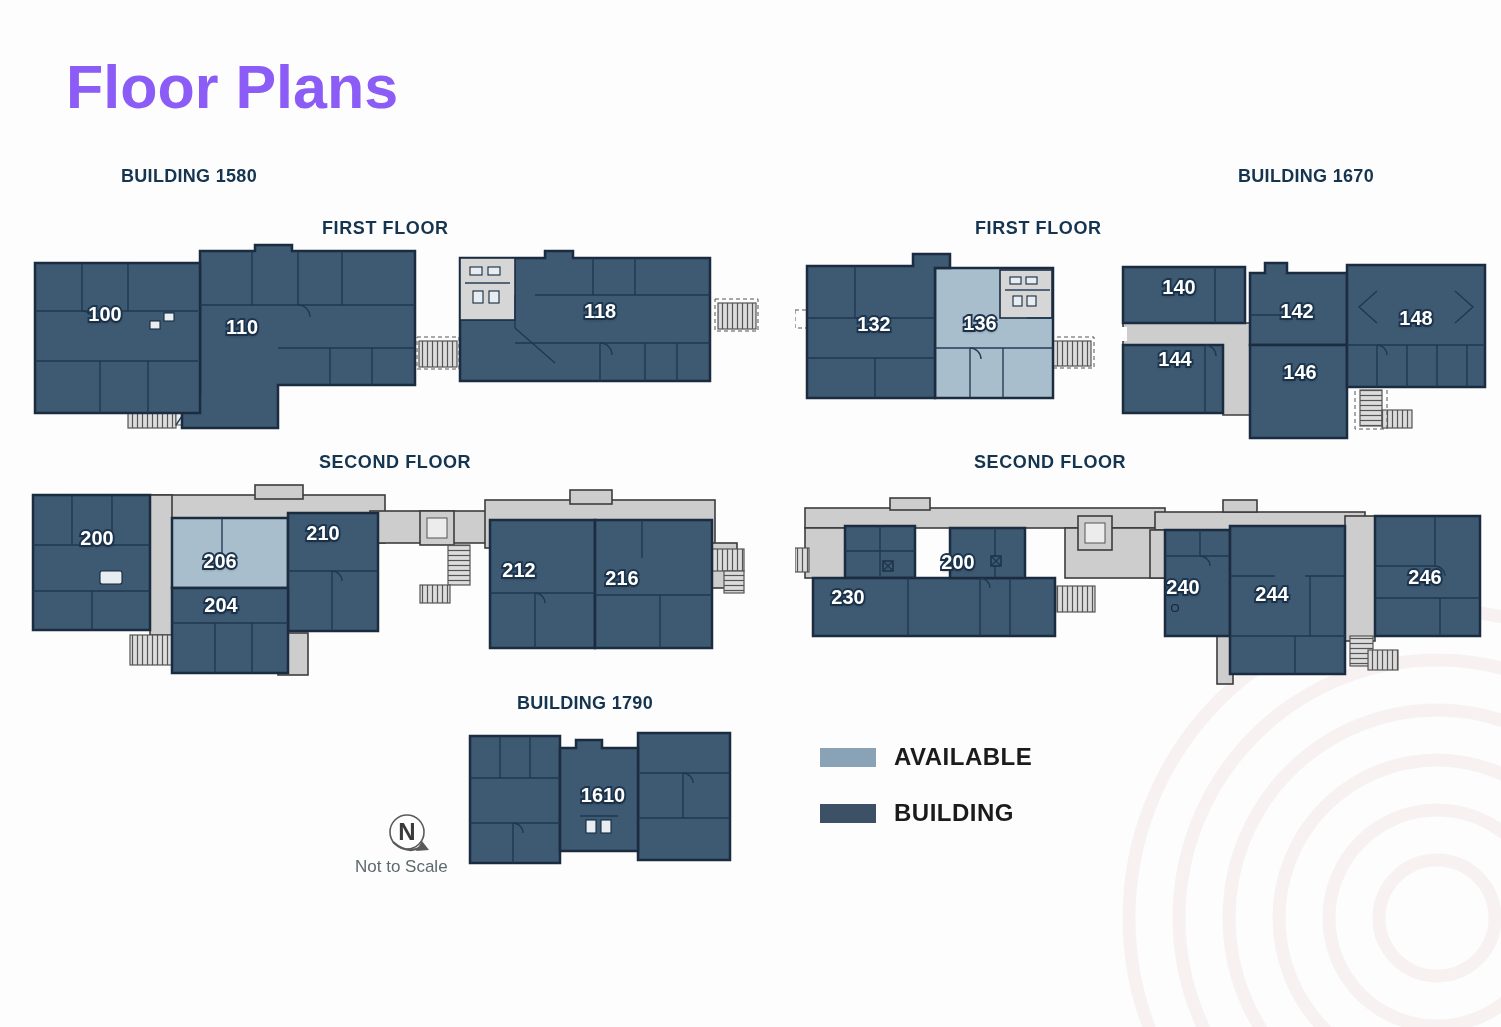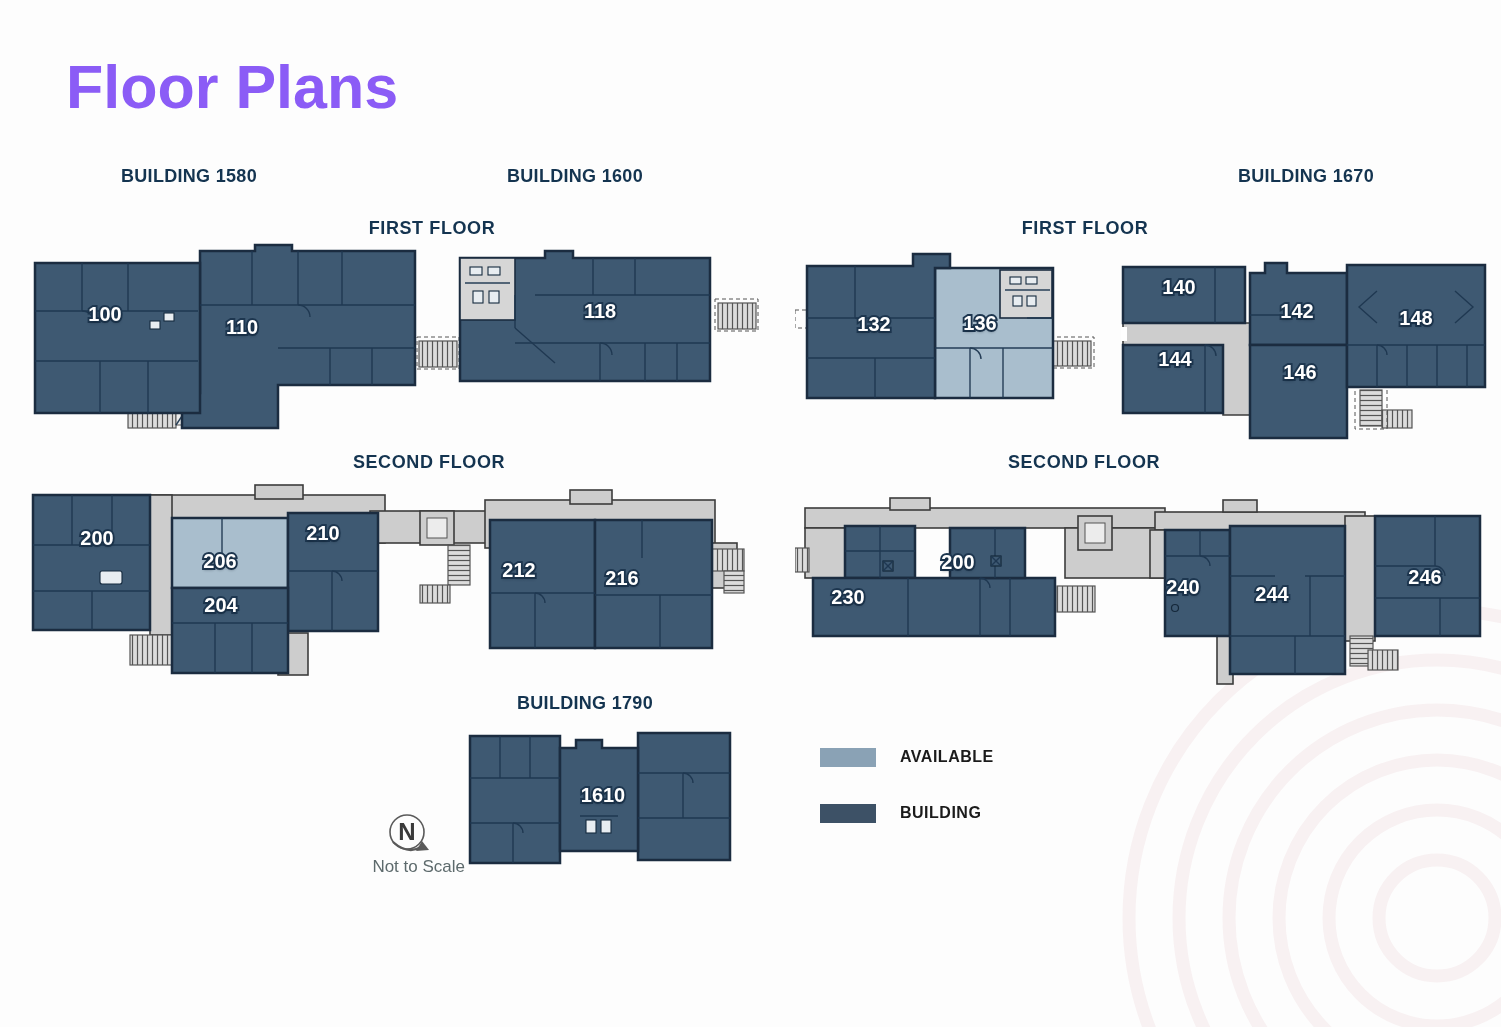--- a/index.html
+++ b/index.html
@@ -4,36 +4,36 @@
 <style>
   html,body{margin:0;padding:0;}
   body{width:1501px;height:1027px;overflow:hidden;background:#fdfdfd;
        font-family:"Liberation Sans","DejaVu Sans",sans-serif;position:relative;}
   .page{position:absolute;inset:0;}
   .deco{position:absolute;left:1100px;top:580px;z-index:0;}
   .title{position:absolute;left:66px;top:52px;margin:0;font-size:61px;font-weight:700;
          color:#8b5cf6;letter-spacing:0px;z-index:2;}
   .bheader{position:absolute;width:260px;text-align:center;font-size:18px;font-weight:700;
            color:#143450;letter-spacing:.3px;z-index:2;}
-  .floorlabel{position:absolute;width:220px;text-align:center;font-size:18px;font-weight:700;
+  .floorlabel{position:absolute;width:220px;font-size:18px;font-weight:700;
               color:#143450;letter-spacing:.6px;z-index:2;}
   .plan{position:absolute;z-index:1;}
   .plan svg{display:block;}
   .suite-label{position:absolute;transform:translate(-50%,-50%) scaleX(.95);
                font-size:21px;font-weight:700;color:#ffffff;white-space:nowrap;
                -webkit-text-stroke:4px #1e3750;paint-order:stroke fill;
                text-shadow:0 2px 3px rgba(10,25,40,.4);z-index:3;}
   .legend{position:absolute;left:820px;top:744px;z-index:2;}
   .legend-row{display:flex;align-items:center;height:26px;margin-bottom:30px;}
   .swatch{width:56px;height:19px;display:inline-block;}
   .swatch-available{background:#8aa2b5;}
   .swatch-occupied{background:#3d5166;}
-  .legend-label{margin-left:24px;font-size:16px;font-weight:700;color:#1b1b1b;letter-spacing:.5px;}
+  .legend-label{margin-left:18px;font-size:24px;font-weight:700;color:#1b1b1b;letter-spacing:.5px;}
   .north{position:absolute;left:381px;top:808px;z-index:2;}
-  .north-note{position:absolute;left:355px;top:857px;width:110px;text-align:right;
+  .north-note{position:absolute;left:355px;top:857px;width:110px;text-align:left;
               font-size:17px;color:#5d6a6c;z-index:2;}
   
   .occ{fill:#3e5972;stroke:#1b2c40;stroke-width:2.5;}
   .avl{fill:#a9becd;stroke:#1b2c40;stroke-width:2.5;}
   .cor{fill:#cdcdcd;stroke:#3c3c3c;stroke-width:1.6;}
   .rr{fill:#d6d6d6;stroke:#1b2c40;stroke-width:1.6;}
   .iw{stroke:#1e3750;stroke-width:1.4;fill:none;opacity:.95;}
   .fx{stroke:#152a3e;stroke-width:1.1;fill:#e8edf1;}
   .stair{stroke:#555;stroke-width:1.2;}
   .dash{fill:none;stroke:#555;stroke-width:1;stroke-dasharray:4 3;}
@@ -64,21 +64,20 @@
       <circle cx="337" cy="338" r="158"></circle>
         <circle cx="337" cy="338" r="208"></circle>
       <circle cx="337" cy="338" r="258"></circle>
         <circle cx="337" cy="338" r="308"></circle>
     </g>
   </svg>
 
   <h1 class="title">Floor Plans</h1>
 
   <div class="bheader" style="left:59px;top:166px">BUILDING 1580</div>
-  <div class="bheader" style="left:445px;top:166px">BUILDING 1600</div>
   <div class="bheader" style="left:1176px;top:166px">BUILDING 1670</div>
   <div class="bheader" style="left:455px;top:693px">BUILDING 1790</div>
 
   <div class="floorlabel" style="left:322px;top:218px">FIRST FLOOR</div>
   <div class="floorlabel" style="left:975px;top:218px">FIRST FLOOR</div>
   <div class="floorlabel" style="left:319px;top:452px">SECOND FLOOR</div>
   <div class="floorlabel" style="left:974px;top:452px">SECOND FLOOR</div>
 
   <div class="plan" style="left:30px;top:243px">
     <svg width="390" height="195" viewBox="0 0 390 195">

